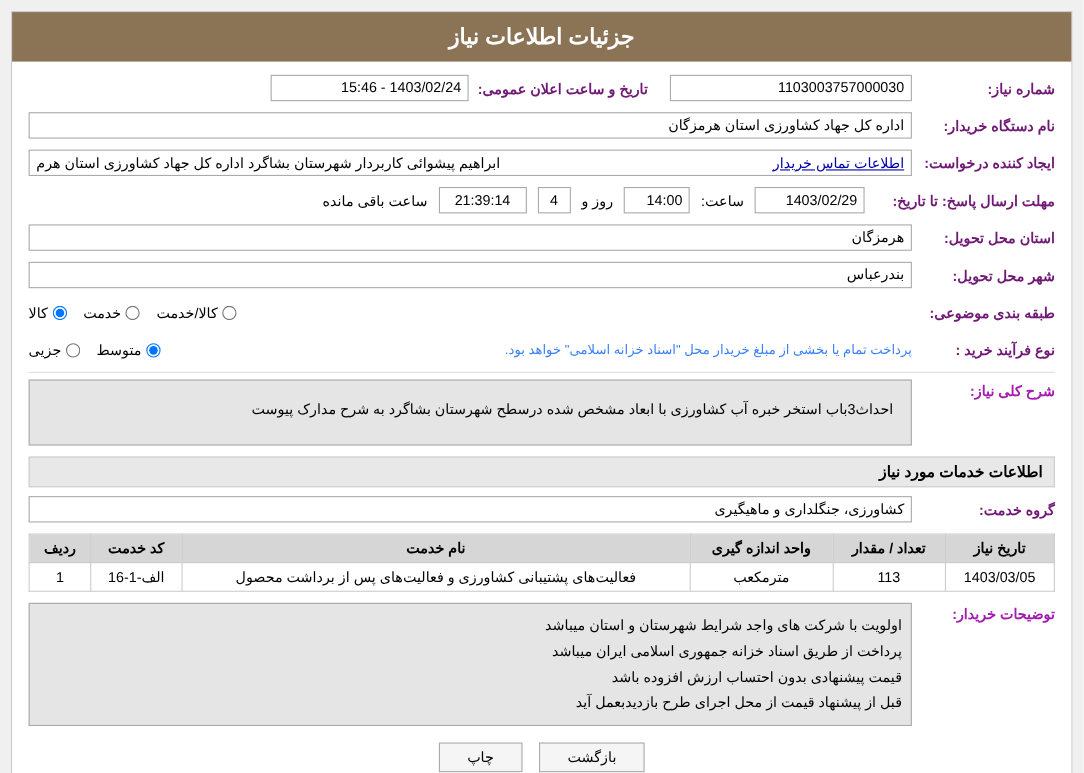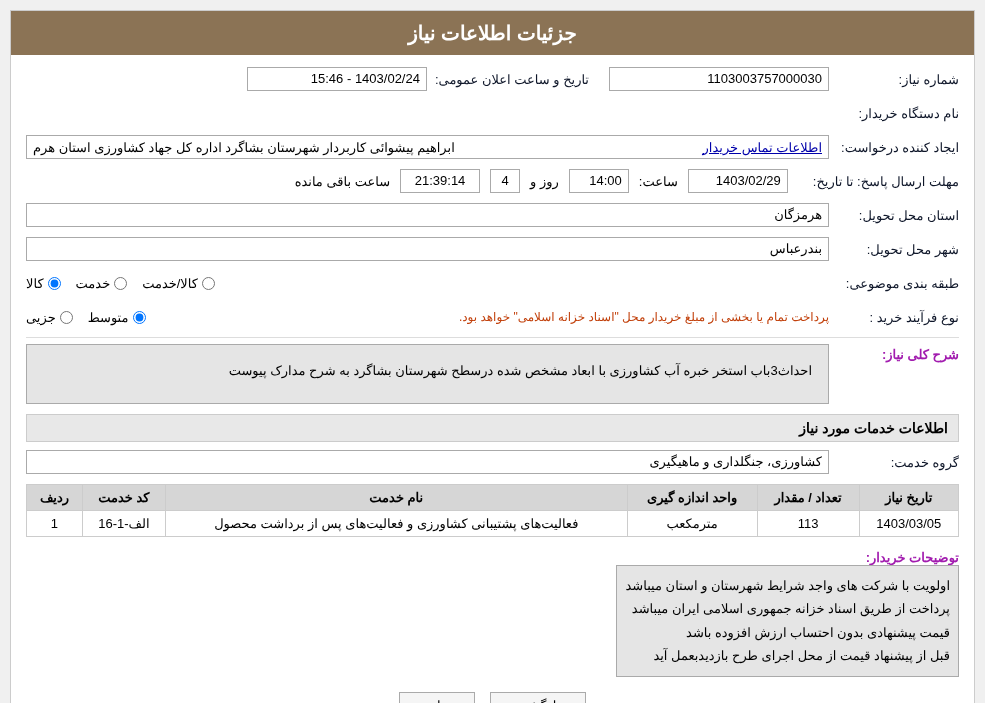--- a/index.html
+++ b/index.html
@@ -27,22 +27,22 @@
     .content {
       padding: 10px 15px;
     }
     .info-row {
       display: flex;
       align-items: center;
       margin-bottom: 6px;
       min-height: 28px;
     }
     .label {
-      color: #0f172a;
-      font-weight: normal;
+      color: #701a75;
+      font-weight: bold;
       white-space: nowrap;
       min-width: 130px;
       text-align: right;
       padding-left: 8px;
     }
     .value-box {
       background: #fff;
       border: 1px solid #aaa;
       padding: 3px 6px;
       min-height: 24px;
@@ -173,20 +173,21 @@
     <div class="info-row">
       <span class="label">شماره نیاز:</span>
       <div class="value-box" style="max-width:220px;">1103003757000030</div>
       <span style="width:20px;"></span>
       <span class="label" style="text-align:right;">تاریخ و ساعت اعلان عمومی:</span>
       <div class="value-box" style="max-width:180px;">1403/02/24 - 15:46</div>
     </div>
 
     <div class="info-row">
       <span class="label">نام دستگاه خریدار:</span>
+      <div class="value-box">اداره کل جهاد کشاورزی استان هرمزگان</div>
     </div>
 
     <div class="info-row">
       <span class="label">ایجاد کننده درخواست:</span>
       <div class="value-box" style="display:flex;justify-content:space-between;align-items:center;">
         <span class="blue-link">اطلاعات تماس خریدار</span>
         <span>ابراهیم پیشوائی کاربردار شهرستان بشاگرد اداره کل جهاد کشاورزی استان هرم</span>
       </div>
     </div>
 
@@ -225,21 +226,21 @@
         <div class="radio-item">
           <input type="radio" name="tabaghebandi" checked="" style="">
           <span>کالا</span>
         </div>
       </div>
     </div>
 
     <div class="info-row">
       <span class="label">نوع فرآیند خرید :</span>
       <div style="display:flex;align-items:center;gap:15px;flex:1;">
-        <span style="flex:1;font-size:12px;color:#c2410c;text-align:right;">پرداخت تمام یا بخشی از مبلغ خریدار محل "اسناد خزانه اسلامی" خواهد بود.</span>
+        <span style="flex:1;font-size:12px;color:#3b82f6;text-align:right;">پرداخت تمام یا بخشی از مبلغ خریدار محل "اسناد خزانه اسلامی" خواهد بود.</span>
         <div class="radio-item">
           <input type="radio" name="farayand" checked="" style="">
           <span>متوسط</span>
         </div>
         <div class="radio-item">
           <input type="radio" name="farayand" style="">
           <span>جزیی</span>
         </div>
       </div>
     </div>
@@ -276,21 +277,21 @@
           <td>1403/03/05</td>
           <td>113</td>
           <td>مترمکعب</td>
           <td class="service-name-col">فعالیت‌های پشتیبانی کشاورزی و فعالیت‌های پس از برداشت محصول</td>
           <td>الف-1-16</td>
           <td>1</td>
         </tr>
       </tbody>
     </table>
 
-    <div class="row-with-label" style="margin-top:10px;flex-direction:column;">
+    <div class="row-with-label" style="margin-top:10px;">
       <span class="row-label">توضیحات خریدار:</span>
       <div class="row-content">
         <div class="description-box">
           اولویت با شرکت های واجد شرایط شهرستان و استان میباشد<br>
           پرداخت از طریق اسناد خزانه جمهوری اسلامی ایران میباشد<br>
           قیمت پیشنهادی بدون احتساب ارزش افزوده باشد<br>
           قبل از پیشنهاد قیمت از محل اجرای طرح بازدیدبعمل آید
         </div>
       </div>
     </div>

